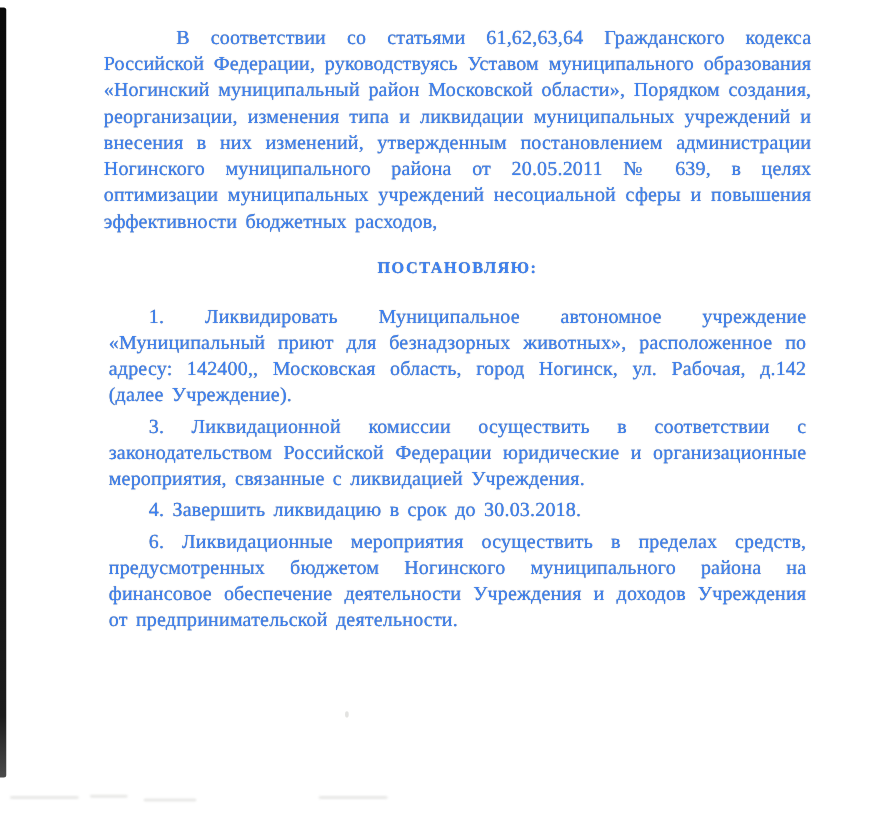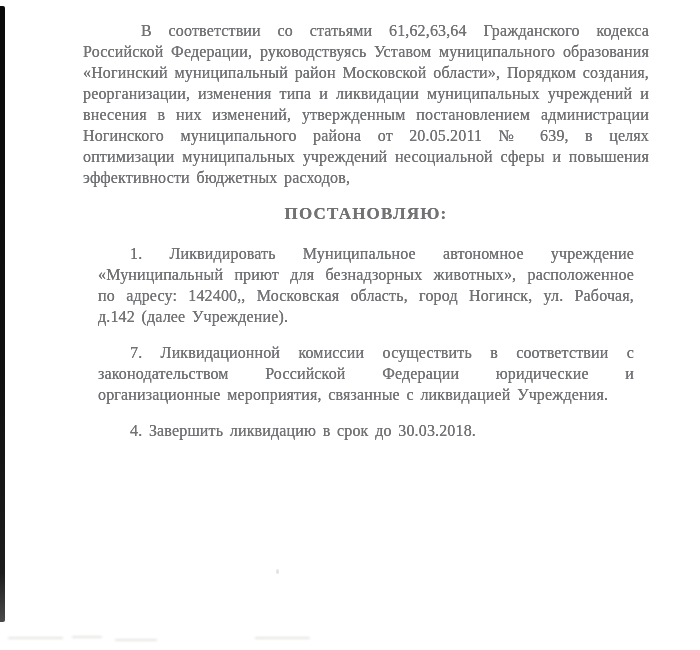--- a/index.html
+++ b/index.html
@@ -19,40 +19,40 @@
     position: absolute;
     left: 0; top: 6px;
     width: 5px; height: 616px;
     background: linear-gradient(to bottom, #0a0a0a 0%, #101010 60%, #1c1c1c 92%, #4a4a4a 100%);
     border-radius: 0 2px 2px 0;
   }
   .content {
     position: absolute;
     left: 83px; top: 20px;
     width: 566px;
-    color: #737373;
+    color: #3b82f6;
     font-size: 16px;
     line-height: 21px;
     text-align: justify;
     word-spacing: 2.5px;
     letter-spacing: 0.15px;
     filter: blur(0.35px);
     text-shadow: 0 0 0.6px rgba(40, 46, 62, 0.75);
   }
   .para-intro { text-indent: 58px; margin: 0; }
   .heading {
-    font-size: 17px;
+    font-size: 13px;
     font-weight: bold;
     text-align: center;
     text-indent: 0;
     letter-spacing: 1.2px;
     word-spacing: 2px;
     margin: 15px 0 19px 0;
   }
-  .item { text-indent: 32px; margin: 15px; }
+  .item { text-indent: 32px; margin: 4px; }
   
   .smudge {
     position: absolute;
     height: 2px;
     background: #a8a8a2;
     opacity: 0.30;
     filter: blur(1px);
     border-radius: 2px;
   }
   .smudge.s1 { left: 8px;   top: 637px; width: 55px; }
@@ -75,22 +75,23 @@
 <div class="page">
 
   <div class="scan-edge"></div>
 
   <div class="content">
     <p class="para-intro">В соответствии со статьями 61,62,63,64 Гражданского кодекса Российской Федерации, руководствуясь Уставом муниципального образования «Ногинский муниципальный район Московской области», Порядком создания, реорганизации, изменения типа и ликвидации муниципальных учреждений и внесения в них изменений, утвержденным постановлением администрации Ногинского муниципального района от 20.05.2011 № 639, в целях оптимизации муниципальных учреждений несоциальной сферы и повышения эффективности бюджетных расходов,</p>
 
     <p class="heading">ПОСТАНОВЛЯЮ:</p>
 
     <p class="item">1. Ликвидировать Муниципальное автономное учреждение «Муниципальный приют для безнадзорных животных», расположенное по адресу: 142400,, Московская область, город Ногинск, ул. Рабочая, д.142 (далее Учреждение).</p>
-    <p class="item">7. Ликвидационной комиссии осуществить в соответствии с законодательством Российской Федерации юридические и организационные мероприятия, связанные с ликвидацией Учреждения.</p>
+    <p class="item">3. Ликвидационной комиссии осуществить в соответствии с законодательством Российской Федерации юридические и организационные мероприятия, связанные с ликвидацией Учреждения.</p>
     <p class="item">4. Завершить ликвидацию в срок до 30.03.2018.</p>
+    <p class="item">6. Ликвидационные мероприятия осуществить в пределах средств, предусмотренных бюджетом Ногинского муниципального района на финансовое обеспечение деятельности Учреждения и доходов Учреждения от предпринимательской деятельности.</p>
   </div>
 
   <div class="smudge s1"></div>
   <div class="smudge s2"></div>
   <div class="smudge s3"></div>
   <div class="smudge s4"></div>
   <div class="speck"></div>
 
 </div>
 

